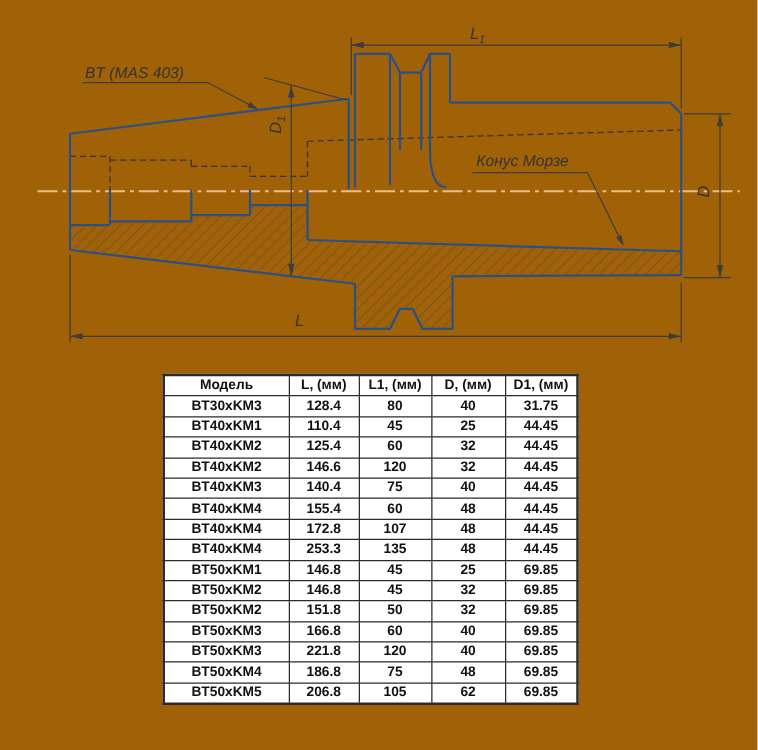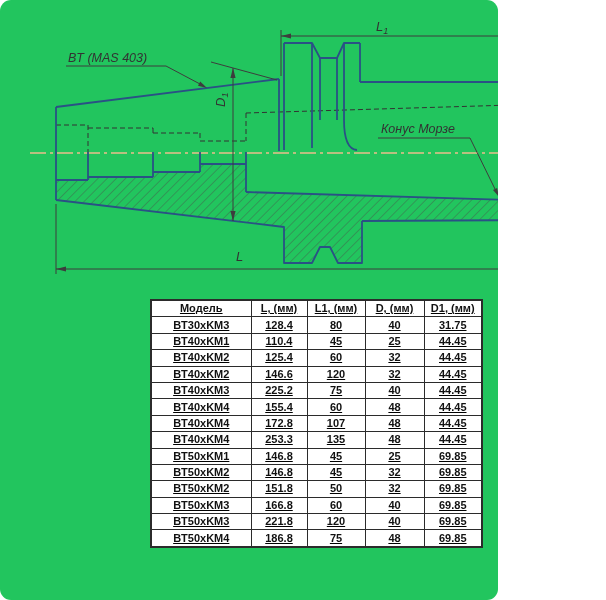--- a/index.html
+++ b/index.html
@@ -1,23 +1,23 @@
 <!DOCTYPE html>
 <html><head>
 <meta charset="utf-8">
 <style>
   html,body{margin:0;padding:0;background:#ffffff;}
-  .stage{position:relative;width:498px;height:600px;background:#22c55e;overflow:hidden;
-         font-family:"Liberation Sans",sans-serif;border-radius:11px;}
+  .stage{position:relative;width:606px;height:600px;background:#a16207;overflow:hidden;
+         font-family:"Liberation Sans",sans-serif;}
   .drawing-svg{position:absolute;left:0;top:0;}
   .dim-text{font-family:"Liberation Sans",sans-serif;font-style:italic;fill:#333;font-size:13px;}
   .dim-sub{font-size:9px;}
   .label-text{font-family:"Liberation Sans",sans-serif;font-style:italic;fill:#333;font-size:12.5px;}
-  .size-table{position:absolute;left:150px;top:299px;border-collapse:collapse;
-              table-layout:fixed;background:#fff;border:2px solid #2b2b2b;text-decoration:underline;}
+  .size-table{position:absolute;left:130px;top:299px;border-collapse:collapse;
+              table-layout:fixed;background:#fff;border:2px solid #2b2b2b;}
   .size-table th,.size-table td{border:1px solid #2b2b2b;font-size:11px;font-weight:bold;
               color:#111;text-align:center;padding:0;height:15.4px;line-height:15px;
               font-family:"Liberation Sans",sans-serif;white-space:nowrap;overflow:hidden;}
 </style>
 </head>
 <body>
 
 <div class="stage">
 
   <svg class="drawing-svg" width="606" height="297" viewBox="0 0 606 297">
@@ -152,21 +152,21 @@
         </tr>
         <tr>
           <td>BT40xKM2</td>
           <td>146.6</td>
           <td>120</td>
           <td>32</td>
           <td>44.45</td>
         </tr>
         <tr>
           <td>BT40xKM3</td>
-          <td>225.2</td>
+          <td>140.4</td>
           <td>75</td>
           <td>40</td>
           <td>44.45</td>
         </tr>
         <tr>
           <td>BT40xKM4</td>
           <td>155.4</td>
           <td>60</td>
           <td>48</td>
           <td>44.45</td>
@@ -220,16 +220,23 @@
           <td>40</td>
           <td>69.85</td>
         </tr>
         <tr>
           <td>BT50xKM4</td>
           <td>186.8</td>
           <td>75</td>
           <td>48</td>
           <td>69.85</td>
         </tr>
+        <tr>
+          <td>BT50xKM5</td>
+          <td>206.8</td>
+          <td>105</td>
+          <td>62</td>
+          <td>69.85</td>
+        </tr>
       </tbody>
   </table>
 
 </div>
 
 </body></html>

